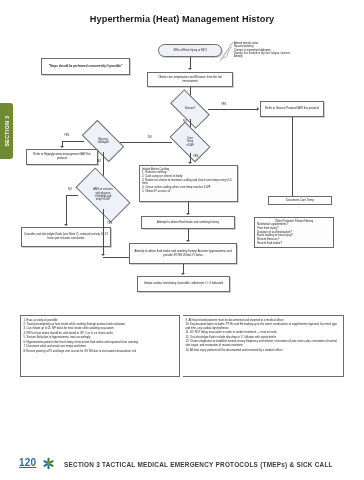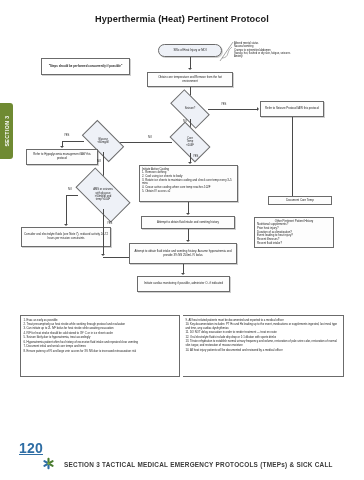--- a/index.html
+++ b/index.html
@@ -99,37 +99,37 @@
     position:absolute;box-sizing:border-box;border:0.8px solid #6b6b6b;
     background:#fff;font-size:2.9px;line-height:1.3;text-align:center;
     color:#1c1c1c;padding:2px 3px;font-weight:bold;
     display:flex;align-items:center;justify-content:center;
     box-shadow:1px 1px 0 rgba(120,120,120,.35);
   }
 
   
   .footer{position:absolute;left:0;bottom:0;width:364px;height:38px;}
   .footer-num{
-    position:absolute;left:19px;bottom:24px;font-size:14px;font-weight:bold;
+    position:absolute;left:19px;bottom:12px;font-size:10px;font-weight:bold;
     color:#2e6da4;letter-spacing:.2px;text-decoration:underline;
   }
   .footer-logo{
     position:absolute;left:42px;bottom:10px;width:13px;height:13px;
   }
   .footer-text{
     position:absolute;left:64px;bottom:12px;font-size:6.4px;font-weight:bold;
     letter-spacing:.25px;color:#3a3a3a;white-space:nowrap;
   }
 </style>
 </head>
 <body>
 
 <div class="page">
 
-  <div class="title">Hyperthermia (Heat) Pertinent Protocol</div>
+  <div class="title">Hyperthermia (Heat) Management History</div>
 
   <div class="section-tab">
     <span>SECTION 3</span>
   </div>
 
   <div class="concurrent" style="left:41px;top:58px;width:89px;height:17px;">"Steps should be performed concurrently if possible"</div>
 
   <div class="node terminator" style="left:158px;top:44px;width:64px;height:13px;">
     <span>S/Sx of Heat Injury or MOI</span>
   </div>

